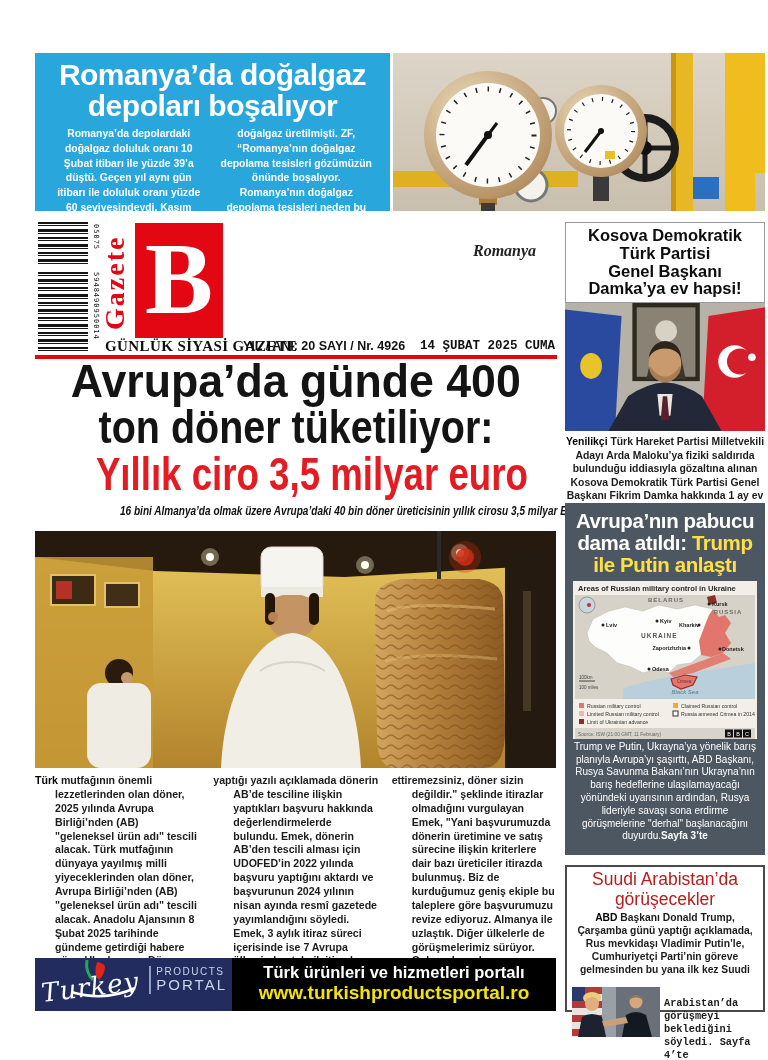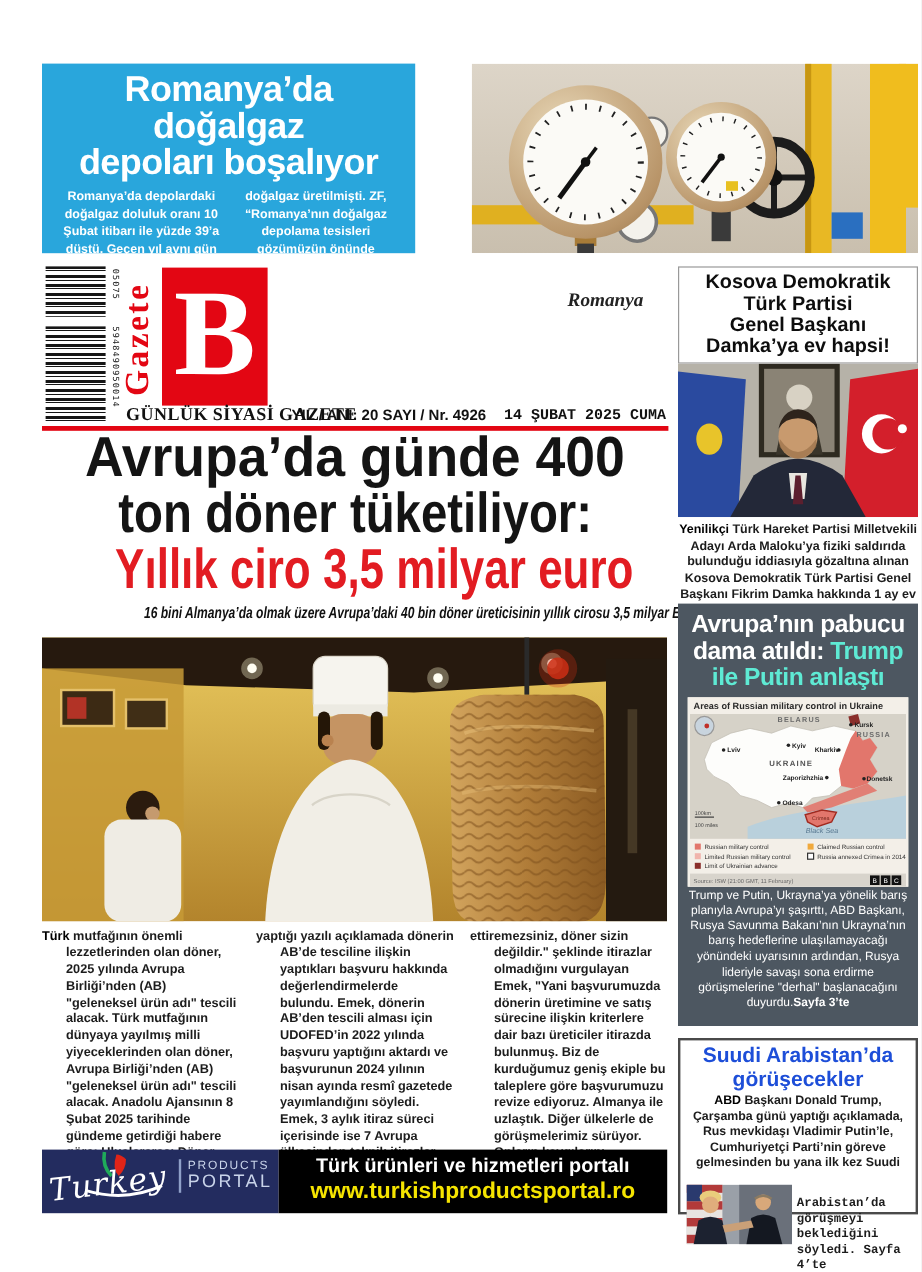--- a/index.html
+++ b/index.html
@@ -1,20 +1,20 @@
 <!DOCTYPE html>
 <html><head>
 <meta charset="utf-8">
 <style>
   html,body{margin:0;padding:0;background:#e9e9e9;}
   #page{position:relative;width:768px;height:1060px;background:#ffffff;margin:0 auto;
         font-family:"Liberation Sans",sans-serif;overflow:hidden;color:#1c1c1c;}
 
   
-  .topstory{position:absolute;left:35px;top:53px;width:311px;height:158px;background:#29a6dc;color:#fff;text-align:center;}
+  .topstory{position:absolute;left:35px;top:53px;width:355px;height:158px;background:#29a6dc;color:#fff;text-align:center;}
   .topstory .ts-head{margin:7px 6px 3px;font-size:30px;line-height:1.02;font-weight:800;letter-spacing:-0.5px;}
   .ts-cols{display:flex;gap:12px;padding:3px 16px 0 16px;}
   .ts-cols p{flex:1;margin:0;font-size:10.4px;line-height:1.42;font-weight:700;text-align:center;}
 
   
   .tr-photo{position:absolute;left:393px;top:53px;width:372px;height:158px;overflow:hidden;}
 
   
   .masthead{position:absolute;left:35px;top:218px;width:522px;height:142px;}
   .barcode{position:absolute;left:3px;top:4px;width:68px;height:132px;}
@@ -74,27 +74,27 @@
   .sidebar{position:absolute;left:565px;top:222px;width:200px;height:792px;}
   .story1{position:absolute;left:0;top:0;width:200px;}
   .s1-headbox{border:1px solid #999;box-sizing:border-box;padding:4px 2px;text-align:center;
               font-weight:800;font-size:16.5px;line-height:1.08;color:#0d0d0d;}
   .s1-photo{width:200px;height:128px;overflow:hidden;}
   .s1-body{margin-top:4px;font-size:10.4px;line-height:1.3;text-align:center;color:#1c1c1c;font-weight:600;}
 
   .story2{position:absolute;left:0;top:281px;width:200px;height:352px;background:#4d5761;box-sizing:border-box;padding:7px 8px;}
   .s2-head{text-align:center;font-weight:800;font-size:20.5px;line-height:1.07;letter-spacing:-0.4px;}
   .s2-head .w{color:#fff;}
-  .s2-head .y{color:#5eead4;}
+  .s2-head .y{color:#fde047;}
   .map-card{margin:5px auto 0 auto;width:184px;height:158px;background:#f3efe8;}
   .s2-body{margin-top:2px;color:#fff;font-size:10px;line-height:1.28;text-align:center;font-weight:500;}
   .s2-body .pageref{color:#fff;}
 
   .story3{position:absolute;left:0;top:643px;width:200px;height:147px;border:2px solid #4a4a4a;box-sizing:border-box;padding:3px 5px;background:#fff;}
-  .s3-head{text-align:center;font-weight:700;font-size:17.5px;line-height:1.12;color:#1d4ed8;}
+  .s3-head{text-align:center;font-weight:400;font-size:17.5px;line-height:1.12;color:#b91c1c;}
   .s3-body{margin-top:2px;font-size:10.3px;line-height:1.27;font-weight:600;color:#1c1c1c;text-align:center;}
   .s3-row{display:flex;gap:4px;margin-top:1px;align-items:flex-start;}
   .s3-photo{width:88px;height:50px;flex:none;overflow:hidden;}
   .s3-rest{flex:1;text-align:left;font-size:10.3px;line-height:1.27;font-weight:600;font-family:Liberation Mono, monospace;}
 </style>
 </head>
 <body>
 
 <div id="page">
 

